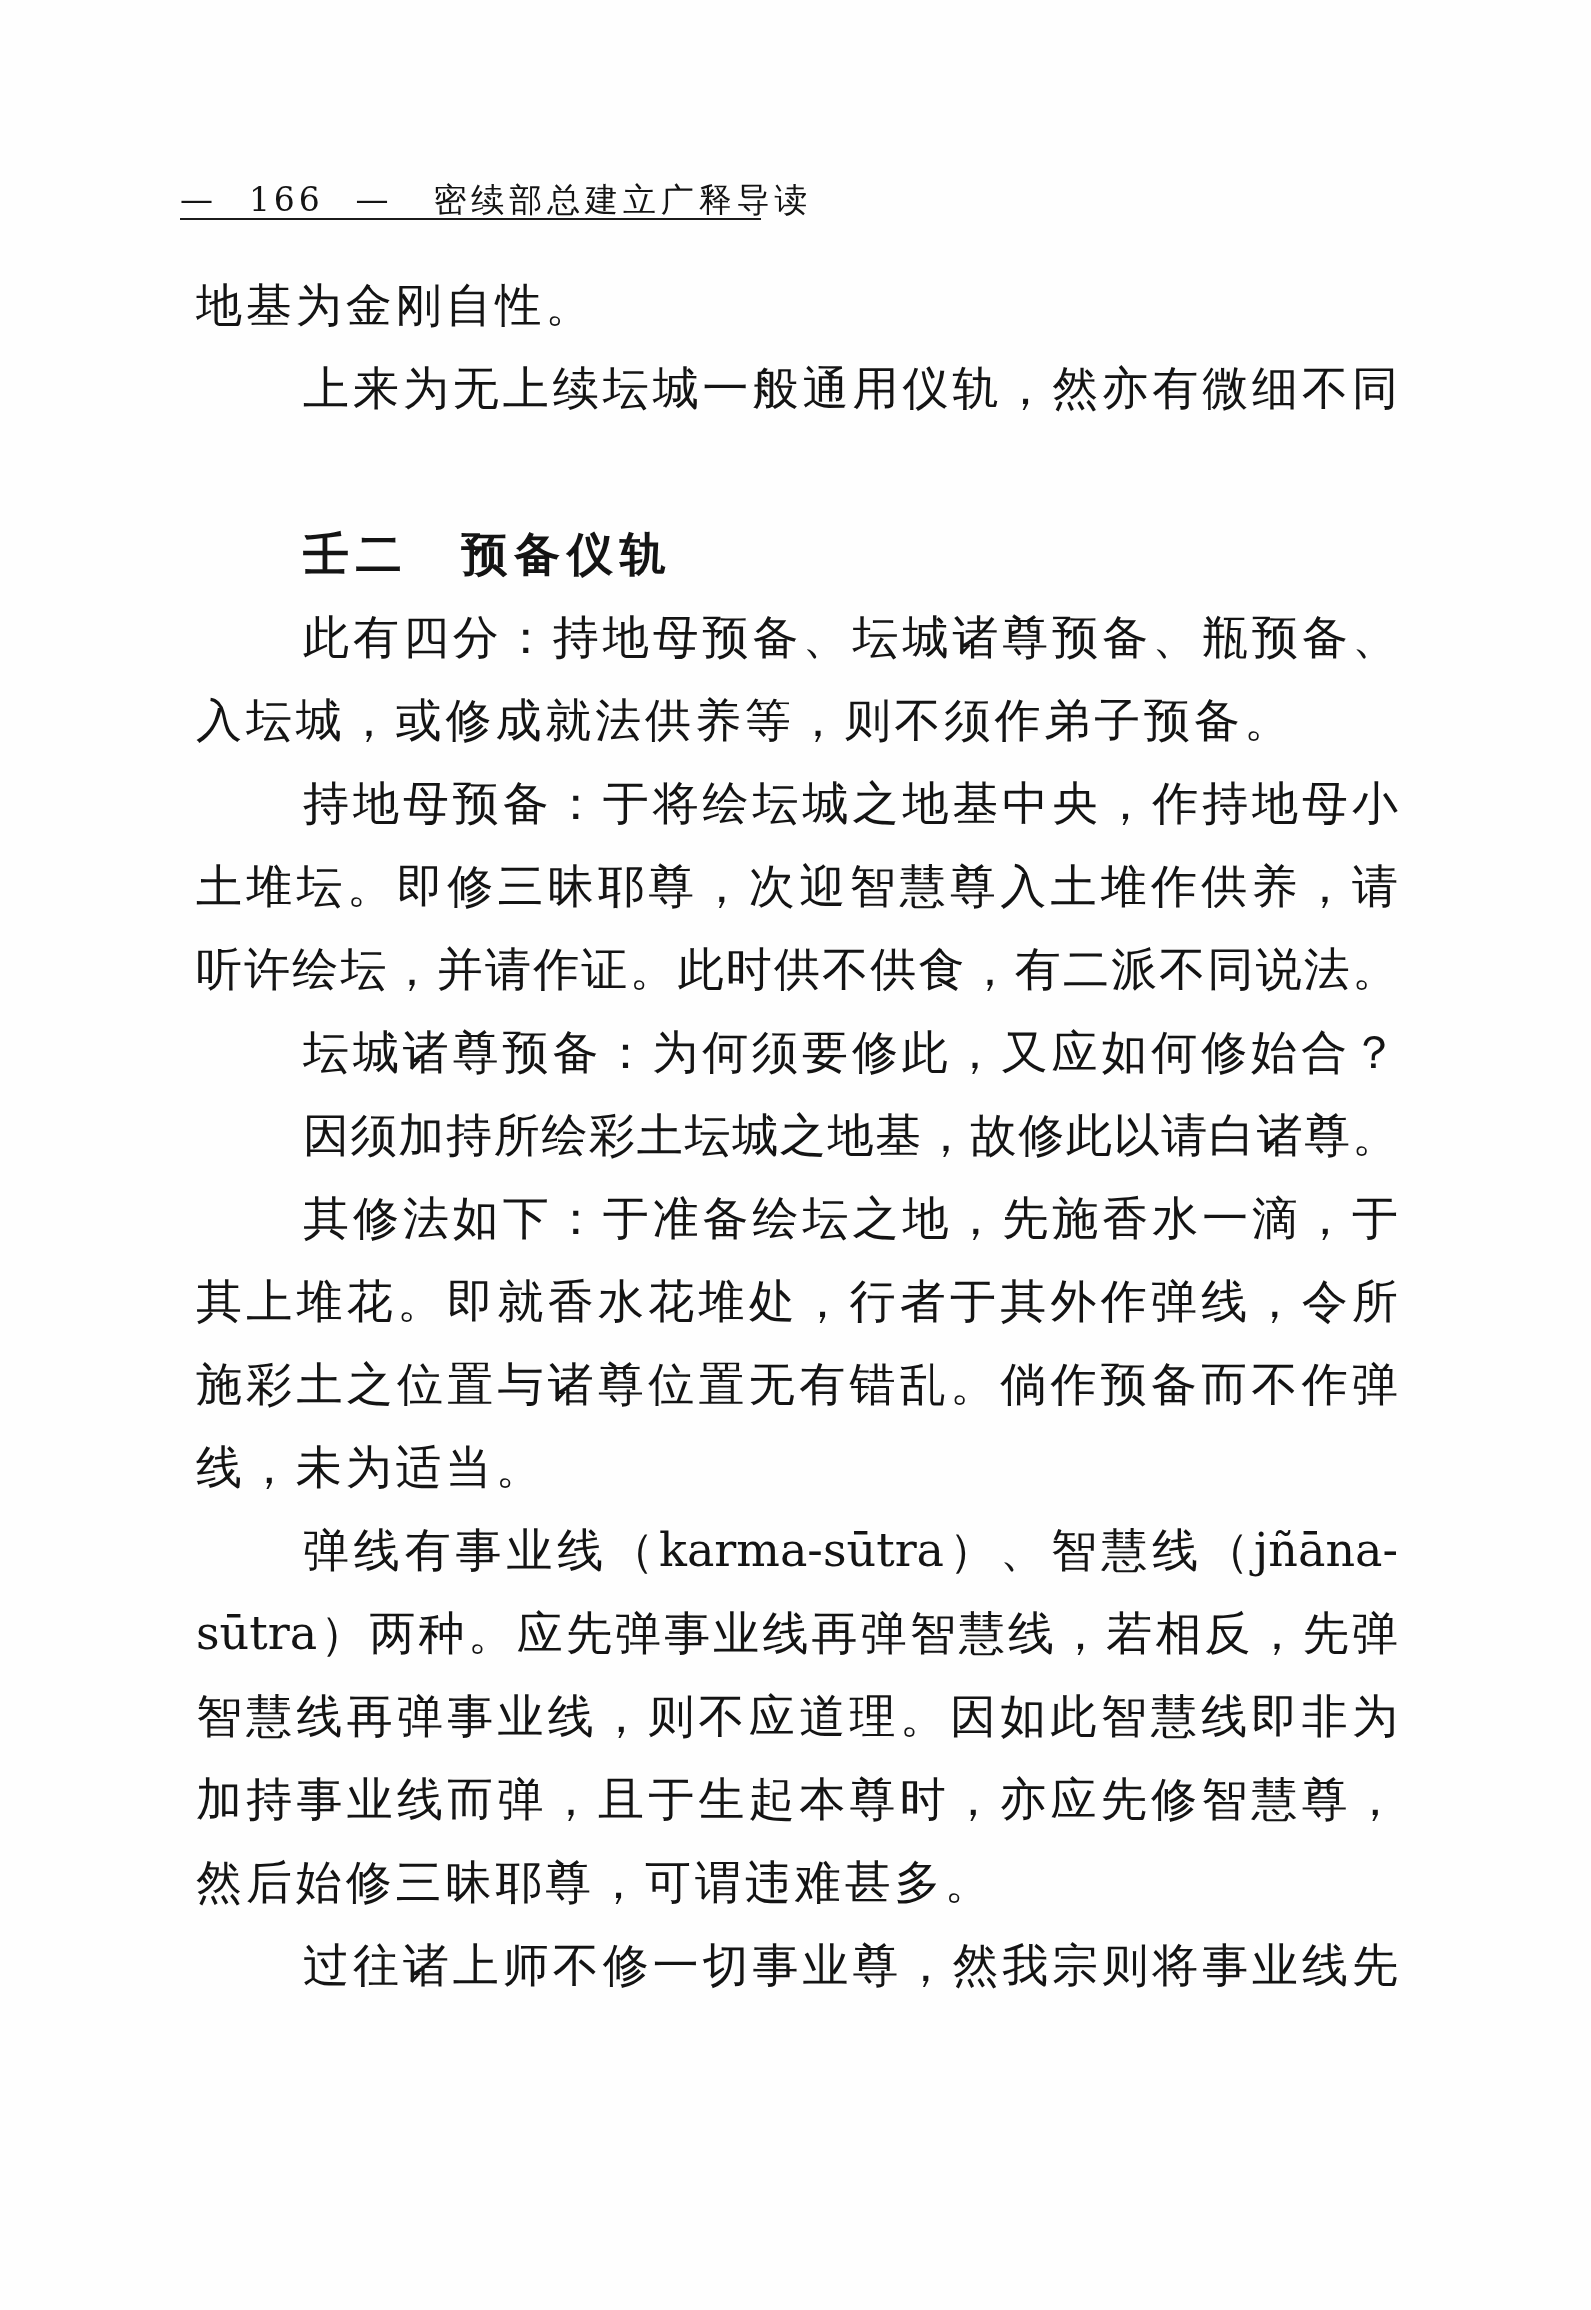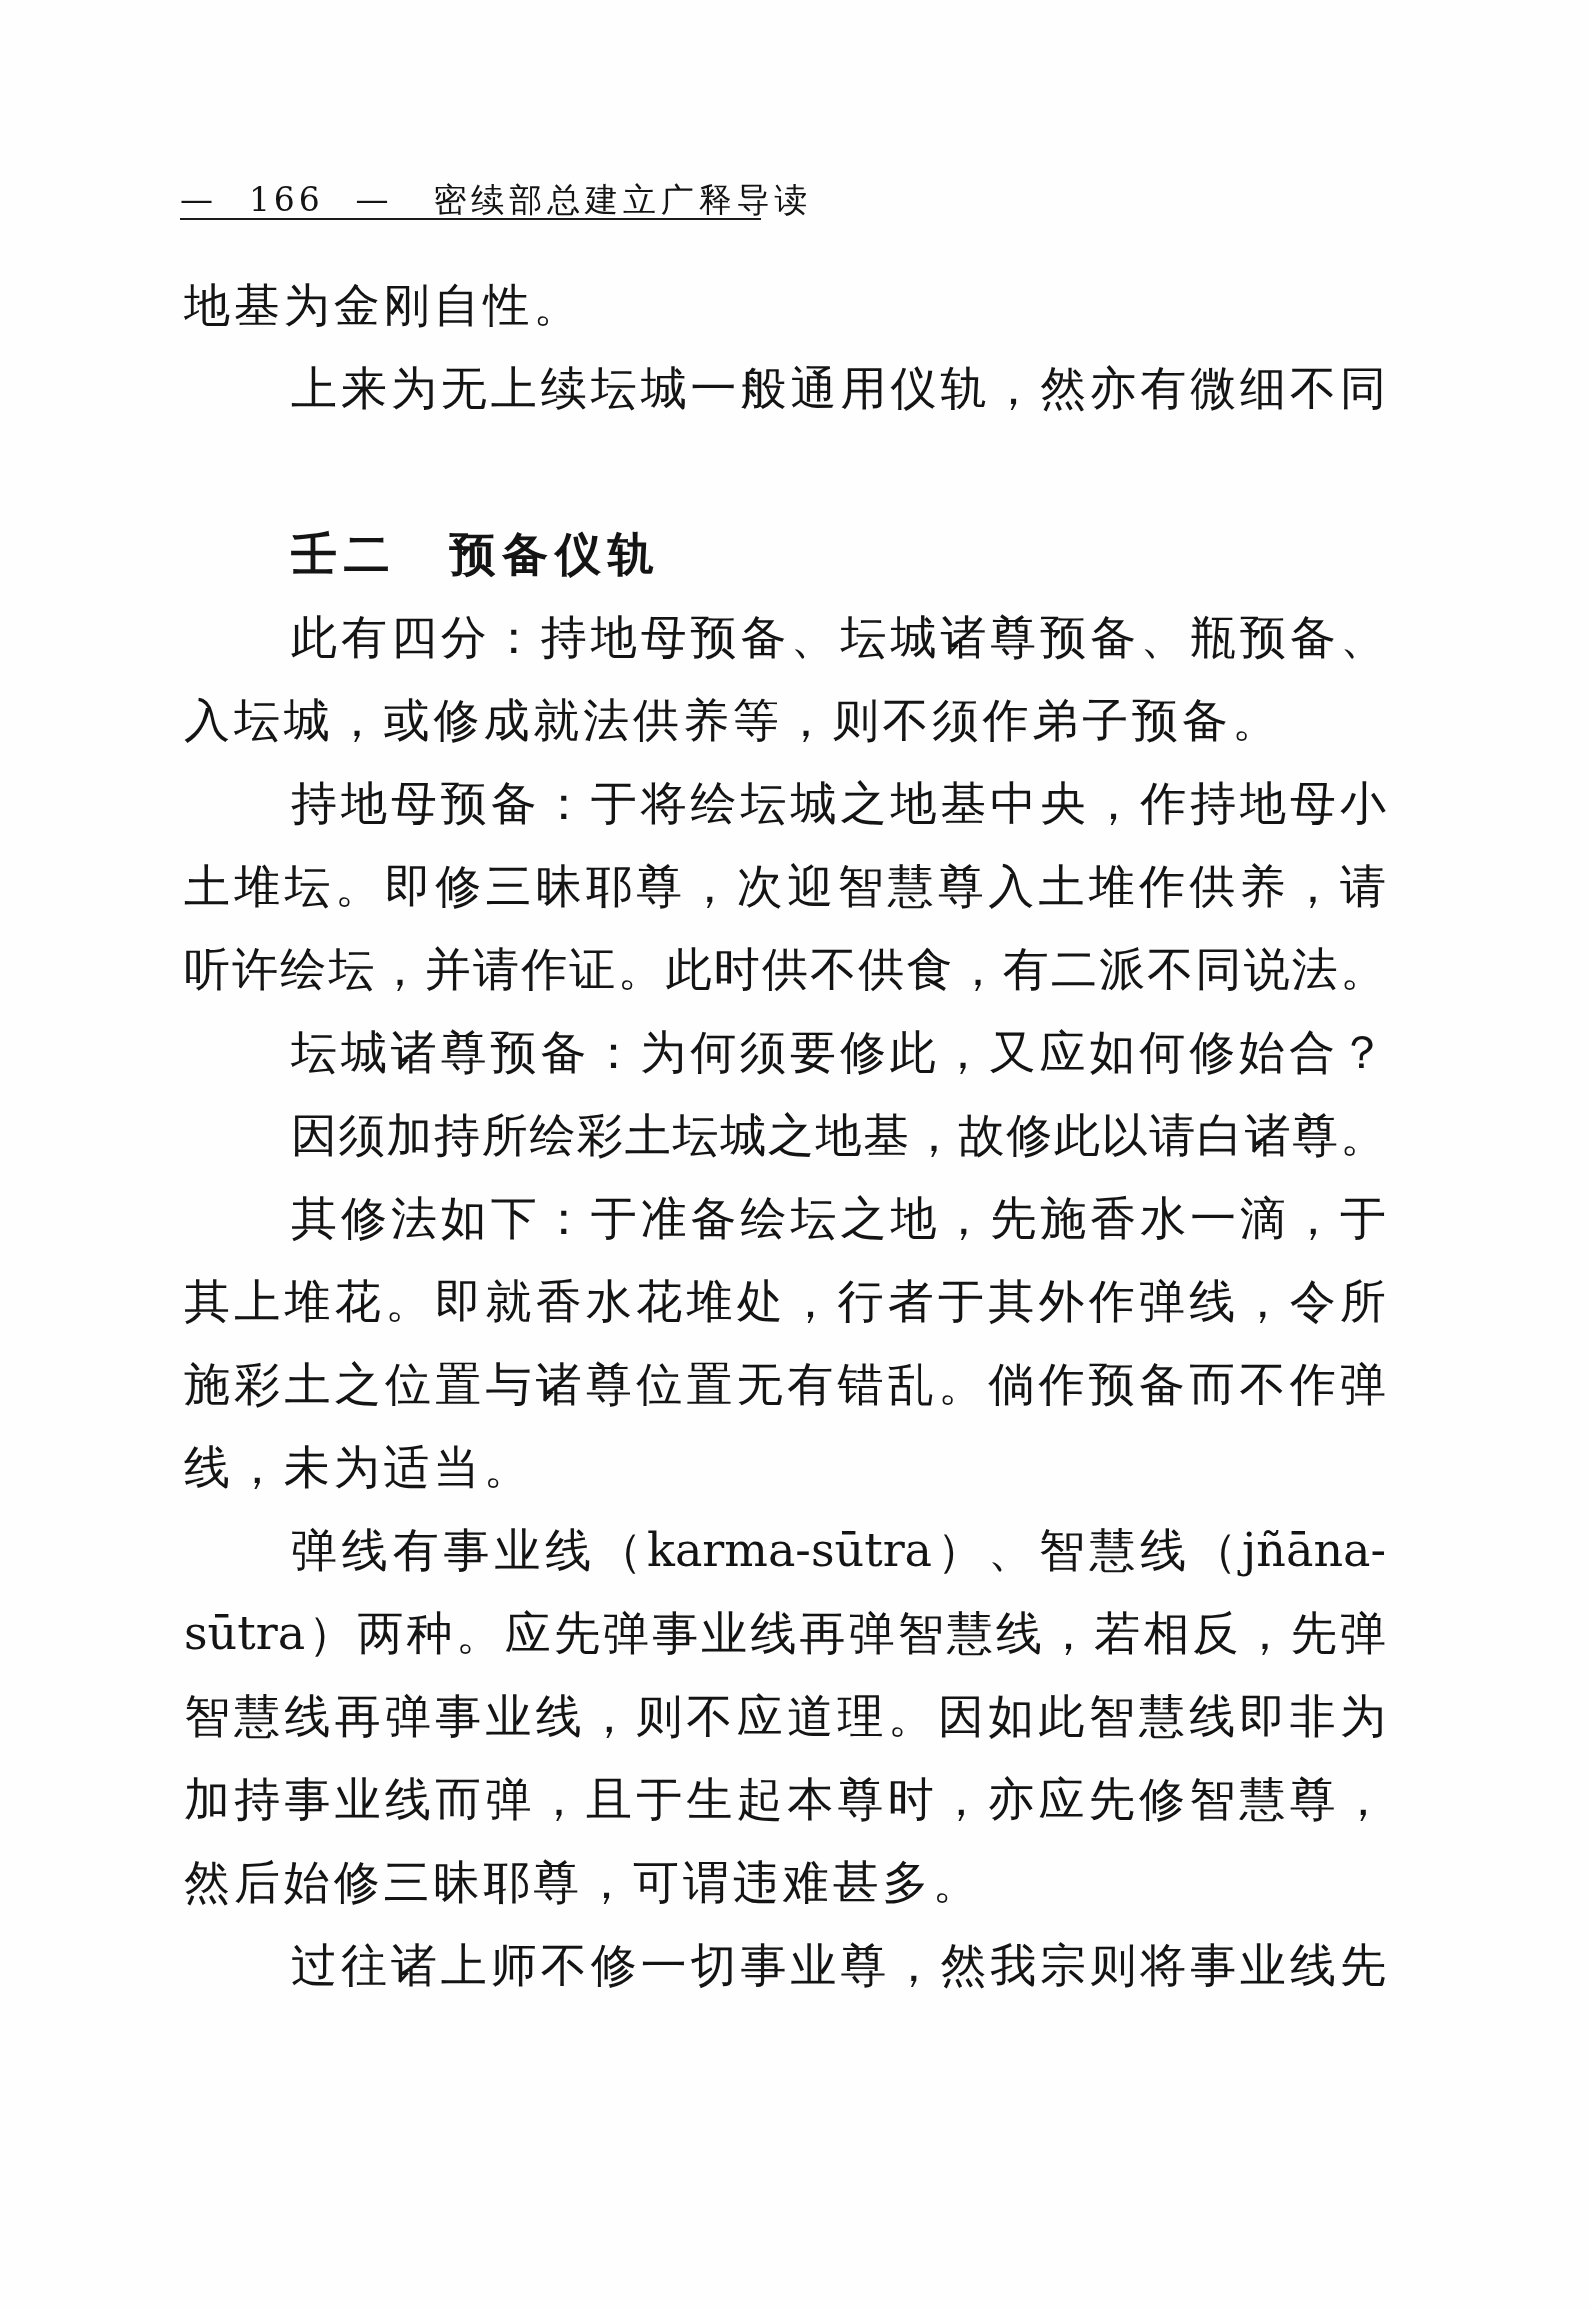--- a/index.html
+++ b/index.html
@@ -36,21 +36,21 @@
     letter-spacing: 3.9px;
     word-spacing: 17.6px;
     margin-right: 41px;
   }
   .booktitle {
     letter-spacing: 4.9px;
   }
   
   .bodyblock {
     position: absolute;
-    left: 184px;
+    left: 196px;
     top: 275px;
     width: 1202px;
   }
   .line {
     height: 83px;
     font-size: 46px;
     line-height: 60px;
     letter-spacing: 3.9px;
     white-space: nowrap;
   }

